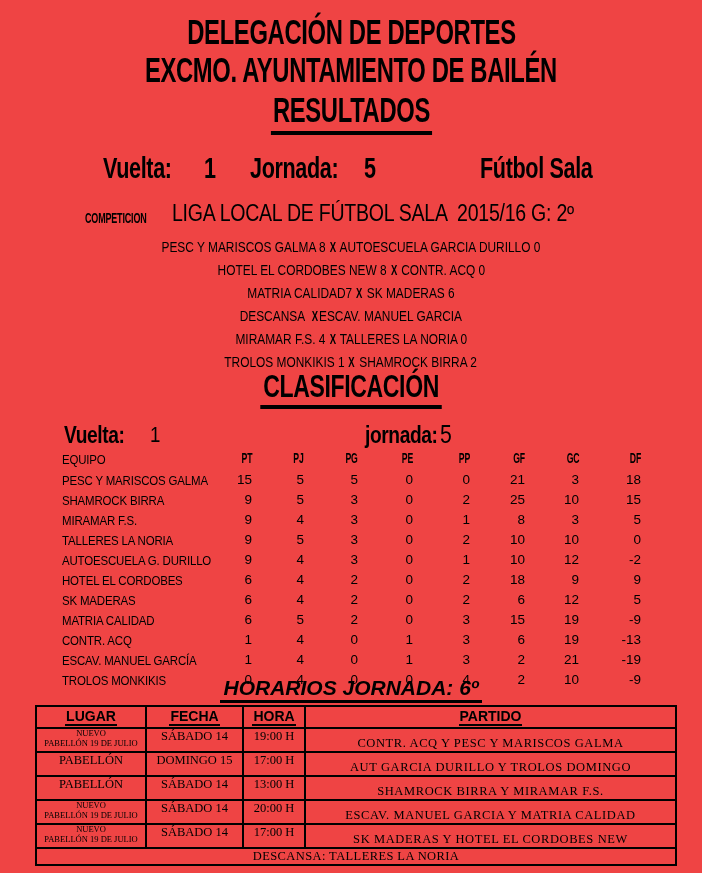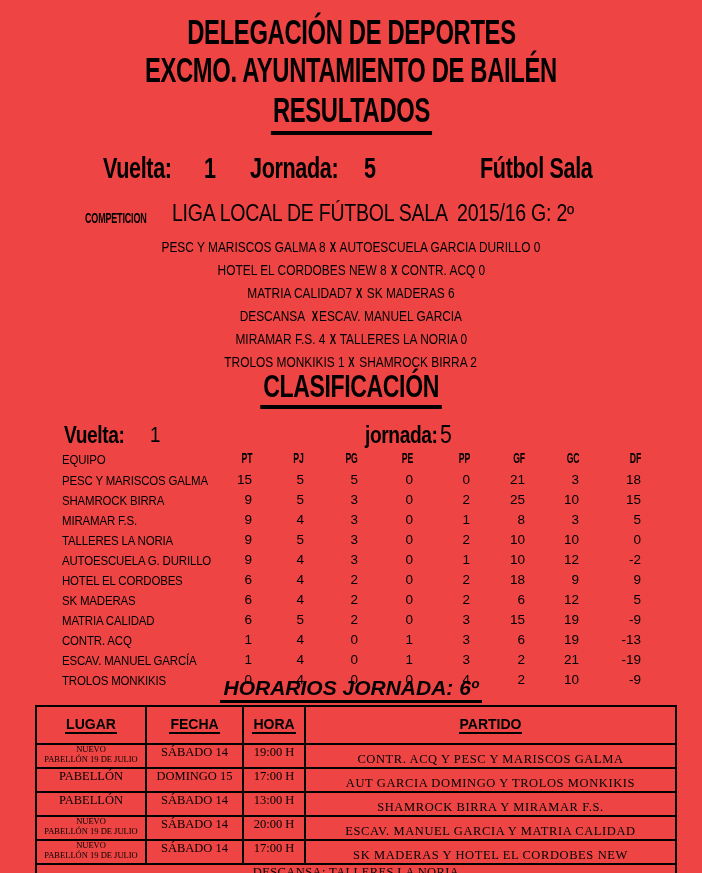--- a/index.html
+++ b/index.html
@@ -44,21 +44,21 @@
   .crow.head .c span { font-weight:700; font-size:14px; transform:scaleX(.62); letter-spacing:-.3px; }
   .crow .c.e span { font-weight:400; font-size:13.5px; transform:scaleX(.85); letter-spacing:-.2px; }
   .crow .c.n { font-size:13.5px; }
 
   
   #hor-title span { font-weight:700; font-style:italic; font-size:21px;
                     border-bottom:3px solid #000; padding:0 3px 1px; }
   #sched { position:absolute; top:705px; left:35px; width:642px;
            border-collapse:collapse; table-layout:fixed; }
   #sched th, #sched td { border:2px solid #000; text-align:center; padding:0; }
-  #sched th { height:38px; font:700 14px "Liberation Sans", sans-serif; }
+  #sched th { height:22px; font:700 14px "Liberation Sans", sans-serif; }
   #sched th span { border-bottom:2px solid #000; padding:0 1px 0; display:inline-block; line-height:15px; }
   #sched td { font-family:"Liberation Serif", serif; }
   #sched tr.srow { height:24px; }
   td.lugar { vertical-align:top; line-height:10px; padding-top:1px; }
   td.lugar .l1, td.lugar .l2 { display:block; }
   td.lugar .l2:empty { display:none; }
   tr.small td.lugar { font-size:8.5px; line-height:9.5px; }
   tr.normal td.lugar { font-size:12.5px; line-height:14px; }
   td.fecha, td.hora { vertical-align:top; font-size:12.5px; line-height:15px; }
   td.partido { vertical-align:bottom; font-size:12.5px; letter-spacing:.6px; padding-bottom:2px; }
@@ -287,21 +287,21 @@
       <td class="fecha">SÁBADO 14</td>
       <td class="hora">19:00 H</td>
       <td class="partido">CONTR. ACQ Y PESC Y MARISCOS GALMA</td>
     </tr>
     <tr class="srow normal">
       <td class="lugar">
             <span class="l1">PABELLÓN</span>
           </td>
       <td class="fecha">DOMINGO 15</td>
       <td class="hora">17:00 H</td>
-      <td class="partido">AUT GARCIA DOMINGO Y TROLOS MONKIKIS</td>
+      <td class="partido">AUT GARCIA DURILLO Y TROLOS DOMINGO</td>
     </tr>
     <tr class="srow normal">
       <td class="lugar">
             <span class="l1">PABELLÓN</span>
           </td>
       <td class="fecha">SÁBADO 14</td>
       <td class="hora">13:00 H</td>
       <td class="partido">SHAMROCK BIRRA Y MIRAMAR F.S.</td>
     </tr>
     <tr class="srow small">

